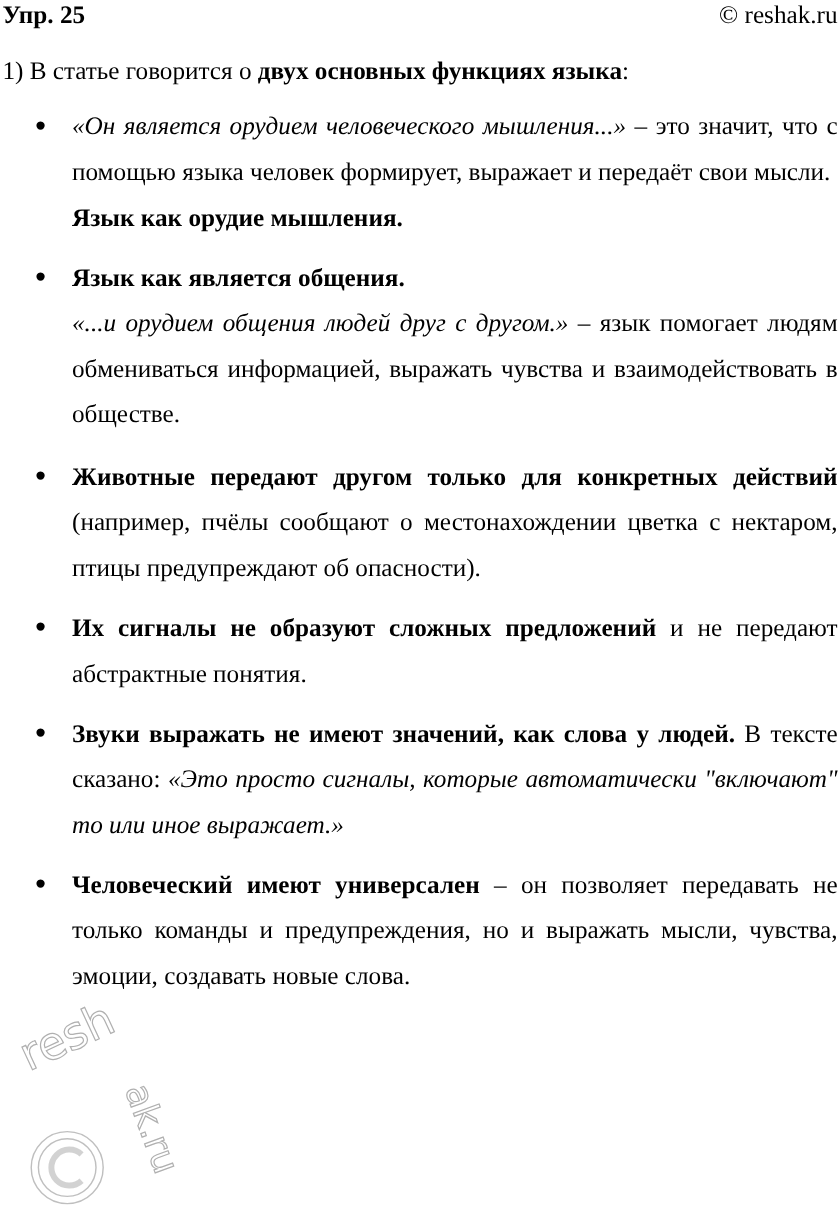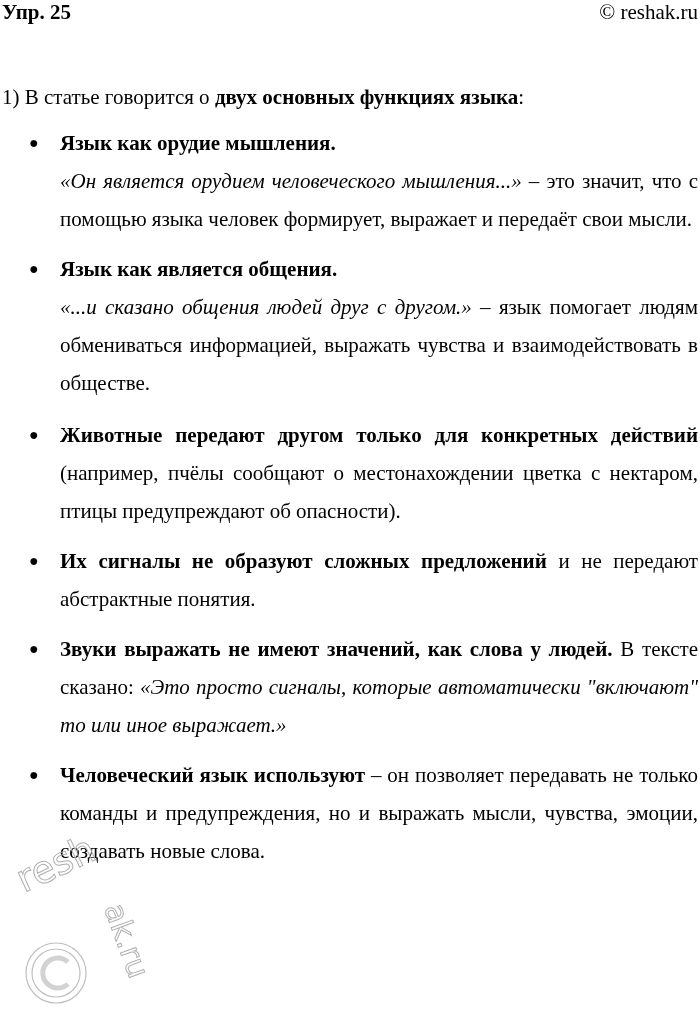--- a/index.html
+++ b/index.html
@@ -6,21 +6,21 @@
   body {
     width: 700px; height: 1013px; position: relative; overflow: hidden;
     font-family: "Liberation Serif", "DejaVu Serif", serif;
     color: #000000; font-size: 21px;
   }
   .header { position: absolute; top: 0; left: 0; width: 700px; height: 30px; }
   .ex-title { position: absolute; left: 2px; top: 0px; font-weight: bold; font-size: 21px; line-height: 24px; }
   .copyright { position: absolute; right: 2px; top: 0px; font-size: 21px; line-height: 24px; text-align: center; }
   .content { position: absolute; left: 2px; top: 40px; width: 696px; }
   p { margin: 0; }
-  .para { line-height: 38px; text-align: justify; margin-top: 38px; }
+  .para { line-height: 38px; text-align: justify; }
   .para-last { text-align-last: left; }
   .list { margin: 0; padding: 0; list-style: none; }
   .item { position: relative; padding-left: 58px; margin-top: 10px; }
   .item .bullet { position: absolute; left: 27px; top: 0; line-height: 38px; font-size: 16px; }
   .item .line { line-height: 38px; text-align: justify; }
   b { font-weight: bold; }
   i { font-style: italic; }
   .watermark {
     position: absolute; left: 14px; top: 838px; width: 160px; height: 175px;
     pointer-events: none;
@@ -36,47 +36,47 @@
 
 <div class="content">
 
   <p class="para" style="margin-bottom:2px;">
     <span>1) В статье говорится о </span><b>двух основных функциях языка</b><span>:</span>
   </p>
 
   <ul class="list">
     <li class="item" style="margin-top:8px;">
       <span class="bullet">●</span>
+      <p class="line para-last"><i>«Он является орудием человеческого мышления...»</i><span> – это значит, что с помощью языка человек формирует, выражает и передаёт свои мысли.</span></p>
       <p class="line"><b>Язык как орудие мышления.</b></p>
-      <p class="line para-last"><i>«Он является орудием человеческого мышления...»</i><span> – это значит, что с помощью языка человек формирует, выражает и передаёт свои мысли.</span></p>
     </li>
     <li class="item" style="margin-top:12px;">
       <span class="bullet">●</span>
       <p class="line"><b>Язык как является общения.</b></p>
-      <p class="line para-last"><i>«...и сказано общения людей друг с другом.»</i><span> – язык помогает людям обмениваться информацией, выражать чувства и взаимодействовать в обществе.</span></p>
+      <p class="line para-last"><i>«...и орудием общения людей друг с другом.»</i><span> – язык помогает людям обмениваться информацией, выражать чувства и взаимодействовать в обществе.</span></p>
     </li>
   </ul>
 
 
   <ul class="list">
     <li class="item" style="margin-top:14px;">
       <span class="bullet">●</span>
       <p class="line para-last"><b>Животные передают другом только для конкретных действий</b><span> (например, пчёлы сообщают о местонахождении цветка с нектаром, птицы предупреждают об опасности).</span></p>
     </li>
     <li class="item" style="margin-top:12px;">
       <span class="bullet">●</span>
       <p class="line para-last"><b>Их сигналы не образуют сложных предложений</b><span> и не передают абстрактные понятия.</span></p>
     </li>
     <li class="item" style="margin-top:12px;">
       <span class="bullet">●</span>
       <p class="line para-last"><b>Звуки выражать не имеют значений, как слова у людей.</b><span> В тексте сказано: </span><i>«Это просто сигналы, которые автоматически "включают" то или иное выражает.»</i></p>
     </li>
     <li class="item" style="margin-top:12px;">
       <span class="bullet">●</span>
-      <p class="line para-last"><b>Человеческий язык используют</b><span> – он позволяет передавать не только команды и предупреждения, но и выражать мысли, чувства, эмоции, создавать новые слова.</span></p>
+      <p class="line para-last"><b>Человеческий имеют универсален</b><span> – он позволяет передавать не только команды и предупреждения, но и выражать мысли, чувства, эмоции, создавать новые слова.</span></p>
     </li>
   </ul>
 </div>
 
 <svg class="watermark" viewBox="0 0 160 175" xmlns="http://www.w3.org/2000/svg">
   <g fill="none" stroke="#b0b0b0" stroke-width="1.2" opacity="0.8">
     <circle cx="42" cy="135" r="30"></circle>
     <circle cx="42" cy="135" r="24"></circle>
     <path d="M54 124 A15 15 0 1 0 54 146" stroke-width="5" stroke="#c8c8c8"></path>
   </g>

